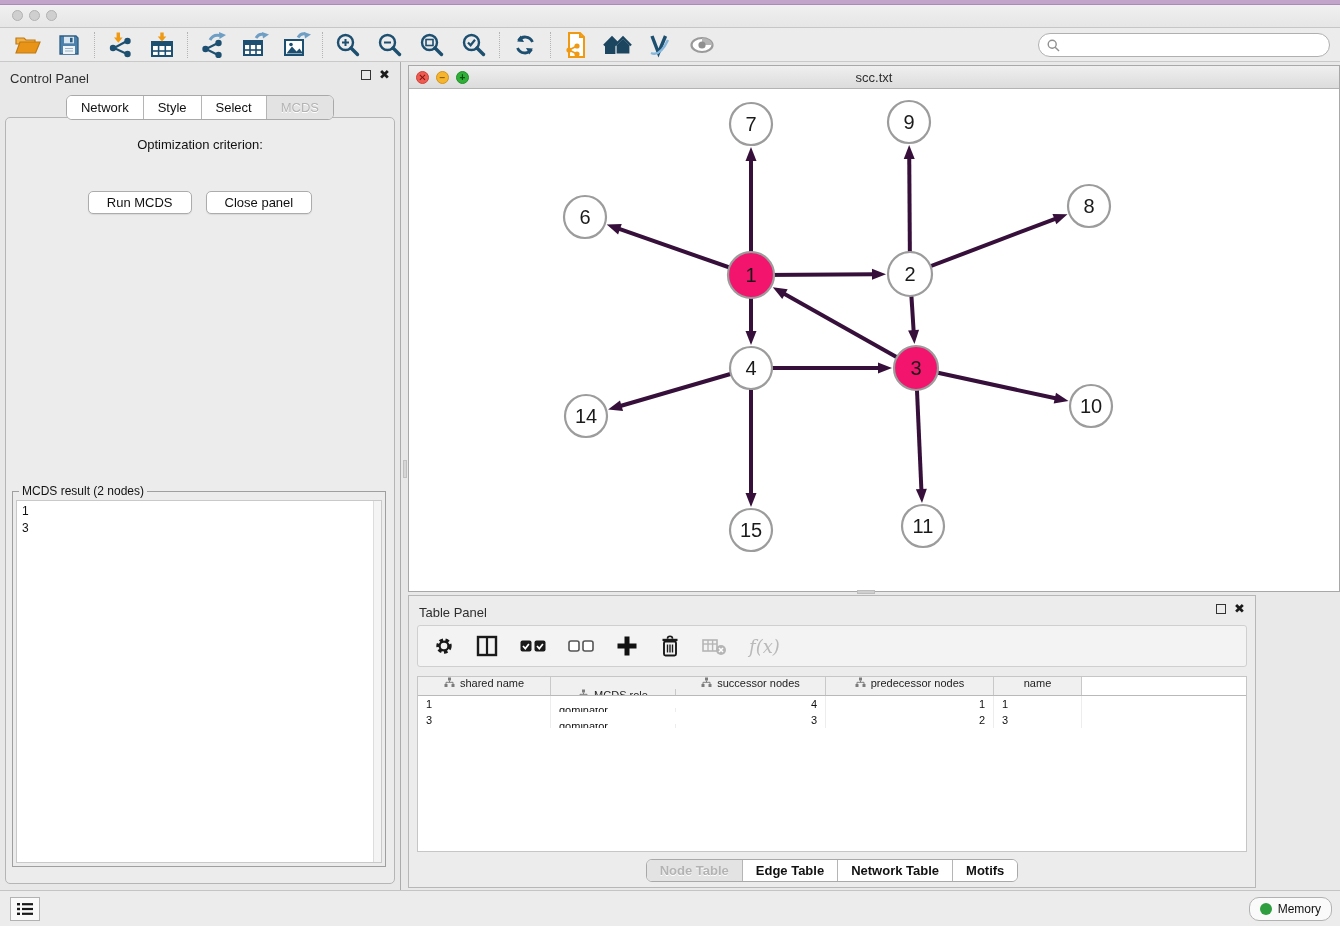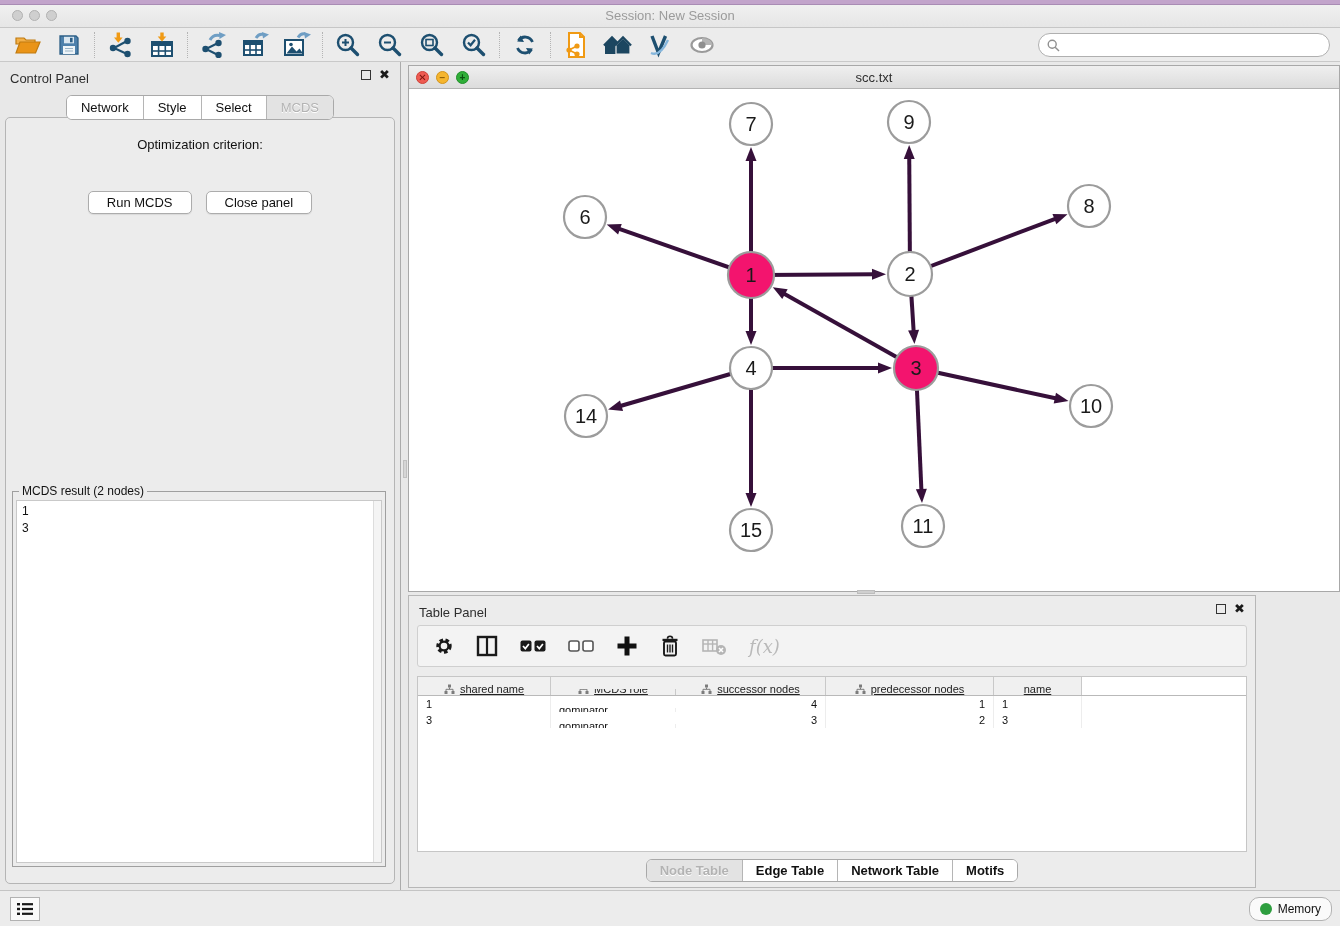--- a/index.html
+++ b/index.html
@@ -81,22 +81,22 @@
   
   .table-panel { position:absolute; top:595px; left:408px; width:848px; height:293px;
     background:#ececec; border:1px solid #b7b7b7; }
   .tp-toolbar { position:absolute; top:29px; left:8px; right:8px; height:42px;
     background:#f3f3f3; border:1px solid #cfcfcf; border-radius:3px;
     display:flex; align-items:center; gap:22px; padding:0 16px; }
   .fx { font-family:"DejaVu Serif",serif; font-style:italic; font-size:18px; color:#b9b9b9; }
 
   .grid { position:absolute; top:80px; left:8px; right:8px; bottom:35px; background:#fff; border:1px solid #c6c6c6; }
   .grid-header { display:flex; height:19px; border-bottom:1px solid #b9b9b9; background:#f0f0f0; }
-  .gh-cell { display:flex; align-items:flex-end; justify-content:center; gap:5px;
-    font-size:11px; color:#222; border-right:1px solid #c9c9c9; overflow:hidden;text-decoration:underline; }
+  .gh-cell { display:flex; align-items:flex-start; justify-content:center; gap:5px;
+    font-size:11px; color:#222; border-right:1px solid #c9c9c9; overflow:hidden; }
   .gh-fill { flex:1; background:#fff; border-right:none; }
   .grid-row { display:flex; height:16px; font-size:11px; color:#111; }
   .gr-cell { display:flex; align-items:center; border-right:1px solid rgba(0,0,0,0.07); padding:0 8px; overflow:hidden; }
   .c0 { width:133px; } .c1 { width:125px;margin-top:12px; } .c2 { width:150px; } .c3 { width:168px; } .c4 { width:88px; }
   .right { justify-content:flex-end; }
 
   .tp-tabs { position:absolute; bottom:5px; left:0; right:0; display:flex; justify-content:center; }
   .tp-tabs .seg-tab { font-weight:bold; padding:3px 13px; }
 
   
@@ -112,21 +112,20 @@
 </style>
 </head>
 <body>
 
 <div class="titlebar">
   <div class="traffic">
     <div class="tl"></div>
     <div class="tl"></div>
     <div class="tl"></div>
   </div>
-  <div class="app-title">Session: New Session</div>
 </div>
 
 <div class="toolbar">
   <div class="tbtn">
     <svg width="27" height="24" viewBox="0 0 27 24">
       <path d="M2 5 h8 l2 2 h9 v4 h-19 z" fill="#f3b14a" stroke="#c07b10" stroke-width="1.2"></path>
       <path d="M2 20 L6 9 H26 L21.5 20 Z" fill="#ea9417" stroke="#c07b10" stroke-width="1.2"></path>
     </svg>
   </div>
   <div class="tbtn">

